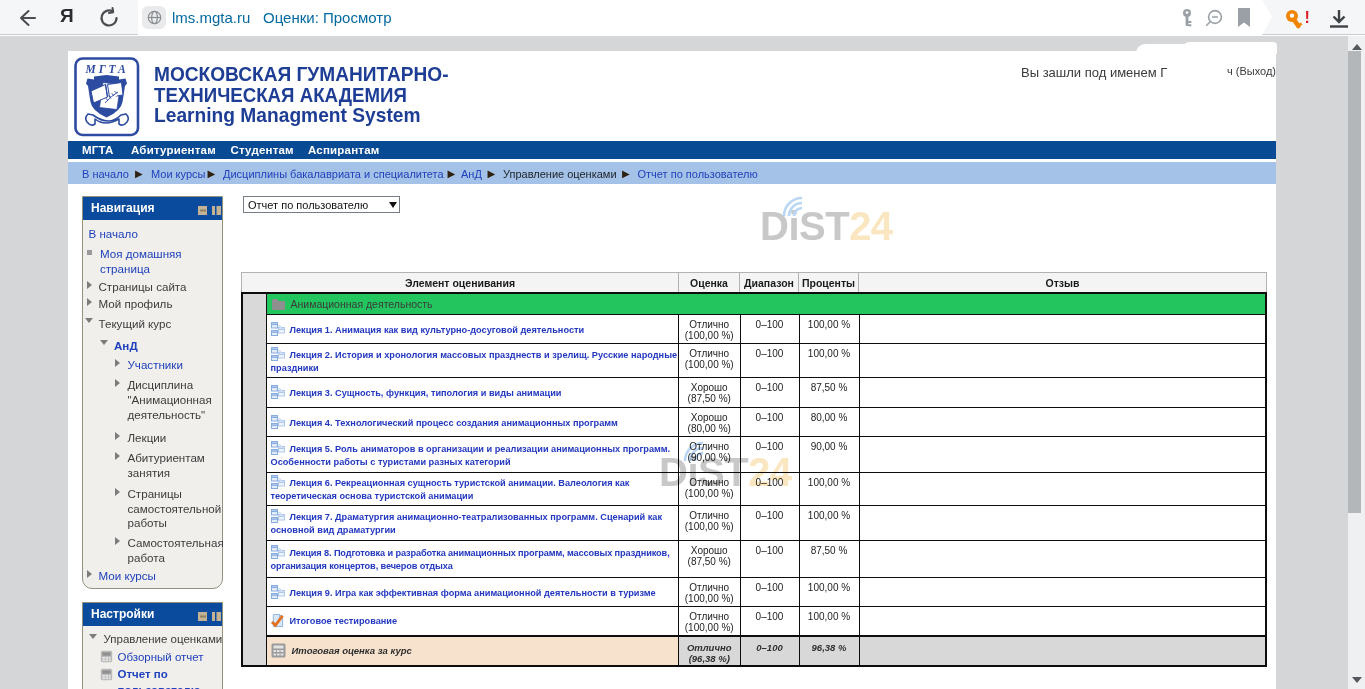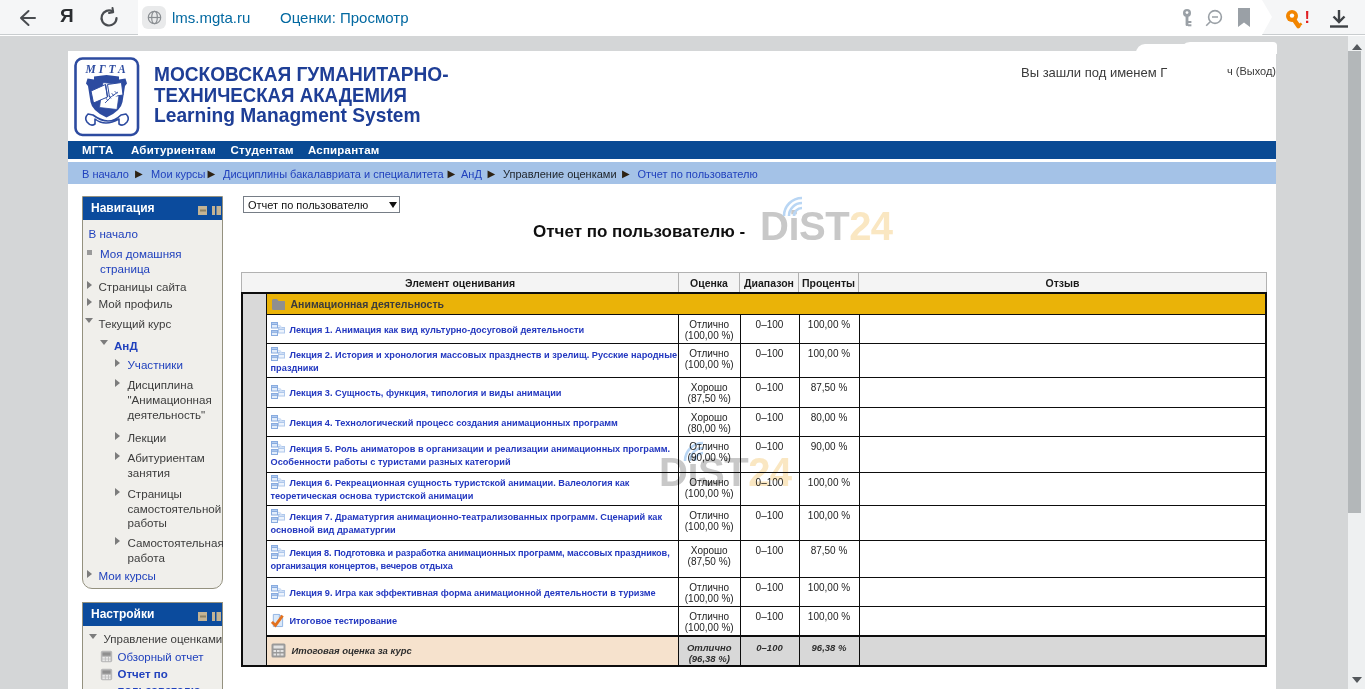--- a/index.html
+++ b/index.html
@@ -47,21 +47,21 @@
   #thead div:last-child { border-right:none; }
   #tbody { position:absolute; left:241px; top:292px; width:1026px; border:2px solid #0d0d0d; background:#fff; }
   table.grd { border-collapse:collapse; table-layout:fixed; width:1022px; }
   table.grd td { padding:0; vertical-align:top; }
   table.grd tr td.ind { background:#d9d9d9; border-right:1px solid #0d0d0d; }
   tr.rw td { border-top:1px solid #0d0d0d; }
   table.grd td.gc { border-left:1px solid #0d0d0d; text-align:center; color:#1c1c1c; padding-top:4px; font-size:10px; line-height:11px; }
   table.grd td.nm { vertical-align:middle; padding-left:4px; line-height:13px; font-size:9.2px; }
   td.nm a { color:#2338c0; font-weight:bold; text-decoration:none; }
   td.nm svg, td.nm .fold { vertical-align:-3px; margin-right:5px; }
-  table.grd tr.catrow td.nm { background:#eab308; color:#3b3b3b; font-weight:bold; font-size:10.5px; }
+  table.grd tr.catrow td.nm { background:#22c55e; color:#3b3b3b; font-weight:normal; font-size:10.5px; }
   
   table.grd tr.totrow td { font-style:italic; font-weight:bold; color:#2e2e2e; font-size:9.5px;margin-top:24px; }
   table.grd tr.totrow td.gc { background:#d8d8d8; }
   table.grd tr.totrow td.nm { background:#f6e2cd; }
   table.grd tr.totrow td.gc { font-size:9.5px; }
   .ttl { position:absolute; font-weight:bold; font-size:17px; color:#0f0f0f; white-space:nowrap; }
 </style>
 </head>
 <body>
 <div id="app">
@@ -79,21 +79,21 @@
       <div id="globechip">
           <svg style="position:absolute;left:5px;top:4px" width="15" height="15" viewBox="0 0 15 15">
             <g stroke="#898d91" stroke-width="1.2" fill="none">
               <circle cx="7.5" cy="7.5" r="6.2"></circle>
               <ellipse cx="7.5" cy="7.5" rx="2.8" ry="6.2"></ellipse>
               <path d="M1.5 7.5 H13.5"></path>
             </g>
           </svg>
         </div>
       <div class="urltxt" style="left:34px">lms.mgta.ru</div>
-      <div class="urltxt" style="left:142px">Оценки: Просмотр</div>
+      <div class="urltxt" style="left:125px">Оценки: Просмотр</div>
       <svg class="abs" style="left:1040px;top:8px" width="18" height="20" viewBox="0 0 18 20">
           <g fill="#9aa0a6">
             <circle cx="9" cy="5" r="4"></circle>
             <circle cx="9" cy="4.6" r="1.4" fill="#fff"></circle>
             <rect x="7.6" y="8" width="2.8" height="10" rx="1.2"></rect>
             <rect x="10" y="13" width="3.4" height="2"></rect>
             <rect x="10" y="16.3" width="3.4" height="2"></rect>
           </g>
         </svg>
       <svg class="abs" style="left:1066px;top:8px" width="22" height="20" viewBox="0 0 22 20">
@@ -296,21 +296,20 @@
           <path d="M3 21 a18 18 0 0 1 18 -18" stroke-width="2.6"></path>
           <path d="M8 21 a13 13 0 0 1 13 -13" stroke-width="2.6"></path>
           <path d="M13 21 a8 8 0 0 1 8 -8" stroke-width="2.6"></path>
         </g>
     </defs>
   </svg>
   <div id="sel">
     <div class="abs" style="left:4px;top:2px">Отчет по пользователю</div>
     <div class="abs tri" style="left:145px;top:5px;border-top:6px solid #111;border-left:4px solid transparent;border-right:4px solid transparent"></div>
   </div>
-  <div class="ttl" style="left:533px;top:222px">Отчет по пользователю -</div>
   <div class="wm" style="left:760px;top:204px"><span class="g">DiST</span><span class="o">24</span></div>
   <svg class="abs" style="left:781px;top:195px" width="24" height="22" viewBox="0 0 24 22">
       <use href="#wifi"></use>
     </svg>
   <div id="thead">
     <div style="width:437px">Элемент оценивания</div>
     <div style="width:61px">Оценка</div>
     <div style="width:59px">Диапазон</div>
     <div style="width:60px">Проценты</div>
     <div style="flex:1">Отзыв</div>

